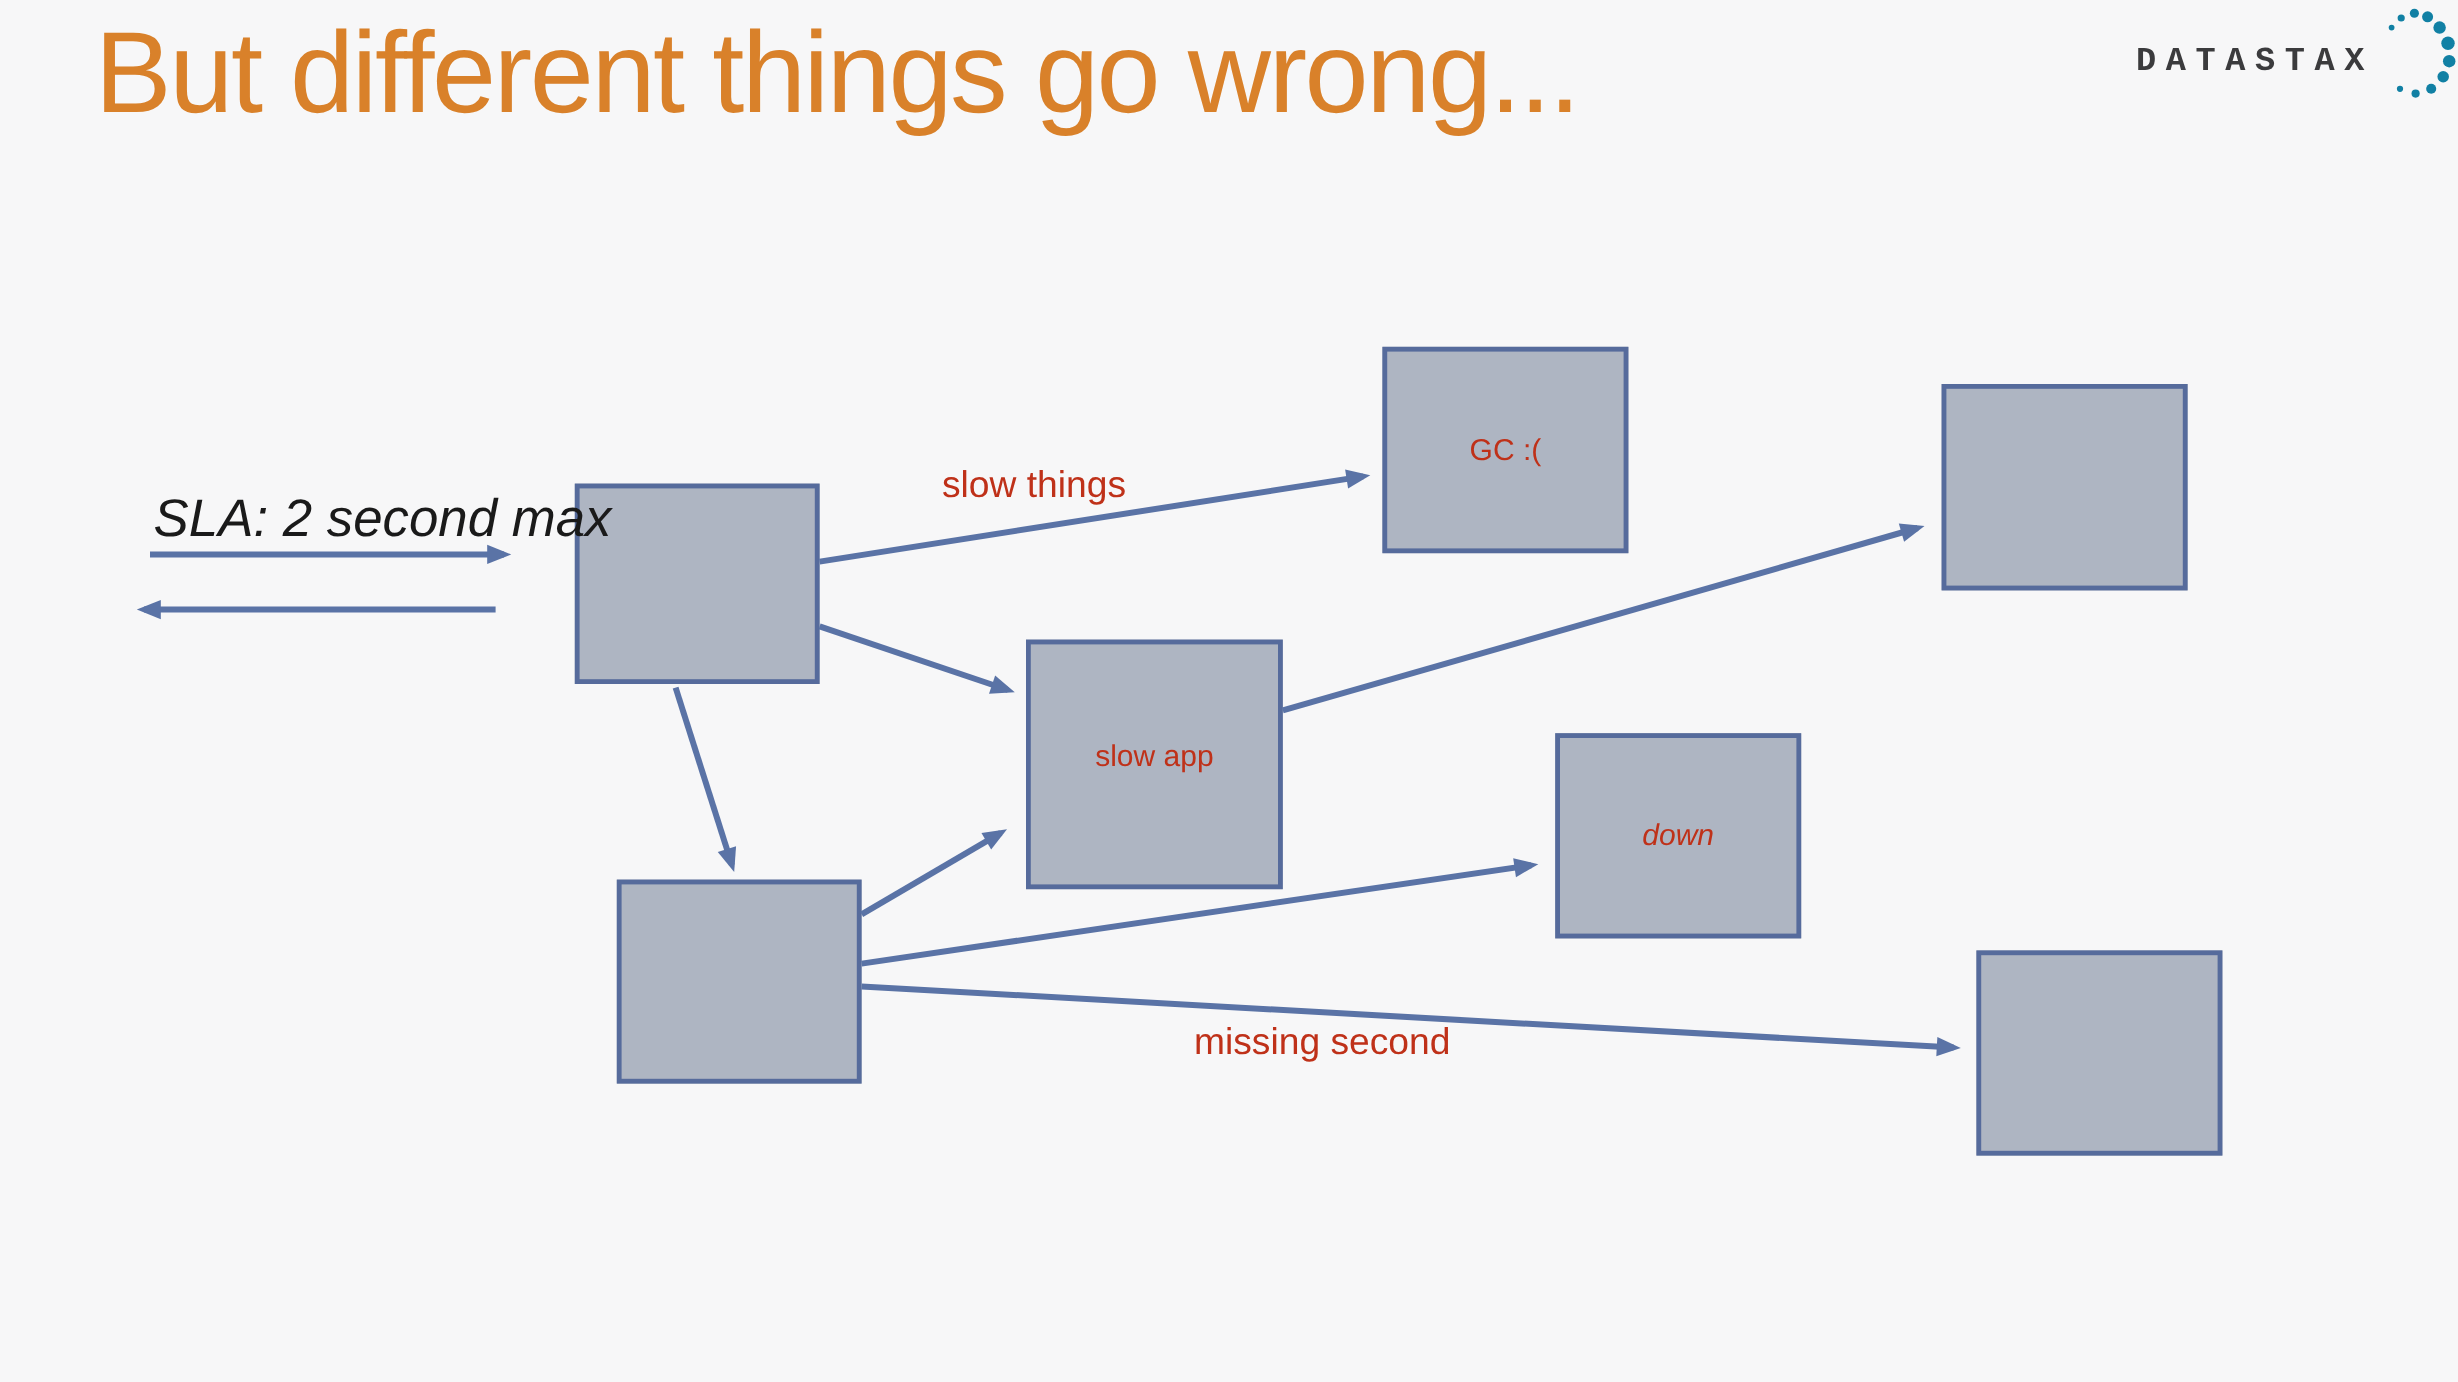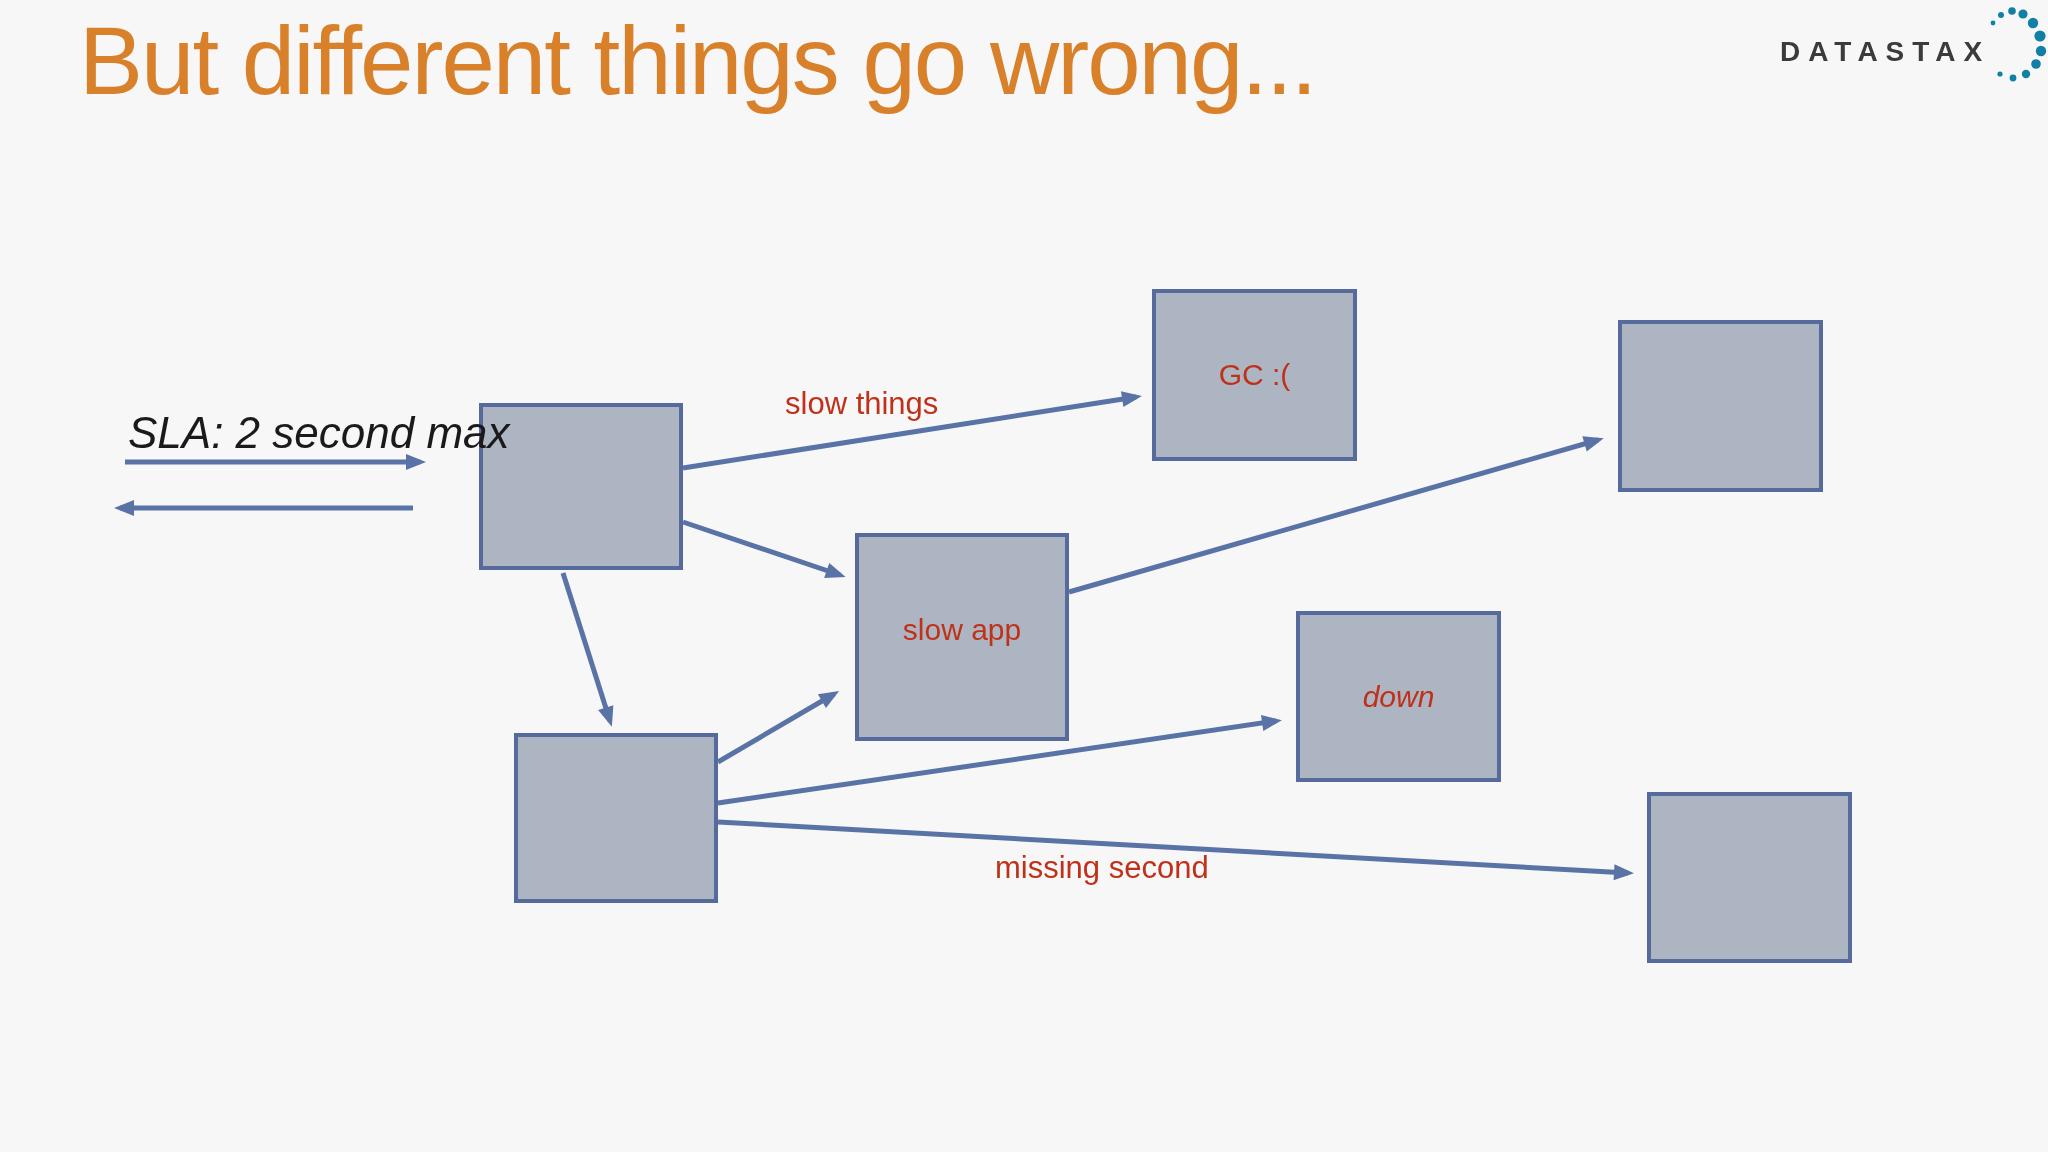--- a/index.html
+++ b/index.html
@@ -17,39 +17,40 @@
     font-size:96px;line-height:1.1;font-weight:400;letter-spacing:-2px;
     color:var(--title);white-space:nowrap;
   }
 
   
   .logo{position:absolute;left:1778px;top:0;width:270px;height:96px;}
   .logo-wordmark{
     position:absolute;left:2px;top:36px;
     font-size:28px;font-weight:700;letter-spacing:8px;color:var(--logo-text);
     white-space:nowrap;
+    font-family:Liberation Mono, monospace;
   }
   .logo-dots{position:absolute;left:1980px;top:6px;}
 
   
   .annotation{position:absolute;white-space:nowrap;}
   .annotation.black{color:var(--text-black);font-size:44px;font-style:italic;}
   .annotation.red{color:var(--label-red);font-size:31px;}
   .sla-label{left:128px;top:408px;}
   .slow-network-label{left:785px;top:386px;}
   .missing-packets-label{left:995px;top:850px;}
 
   
   .node{
     position:absolute;
     background:var(--box-fill);
     border:4px solid var(--box-border);
     display:flex;align-items:center;justify-content:center;
   }
-  .node-label{color:var(--label-red);font-size:30px;white-space:nowrap;}
+  .node-label{color:var(--label-red);font-size:25px;white-space:nowrap;}
   .node-app-top{left:479px;top:403px;width:204px;height:167px;}
   .node-app-bottom{left:514px;top:733px;width:204px;height:170px;}
   .node-gc{left:1152px;top:289px;width:205px;height:172px;}
   .node-slow-app{left:855px;top:533px;width:214px;height:208px;padding-bottom:14px;}
   .node-down{left:1296px;top:611px;width:205px;height:171px;font-style:italic;}
   .node-right-top{left:1618px;top:320px;width:205px;height:172px;}
   .node-right-bottom{left:1647px;top:792px;width:205px;height:171px;}
 
   .arrow-layer{position:absolute;left:0;top:0;width:2048px;height:1152px;pointer-events:none;}
   .arrow-layer line{stroke:var(--arrow);stroke-width:5;}

